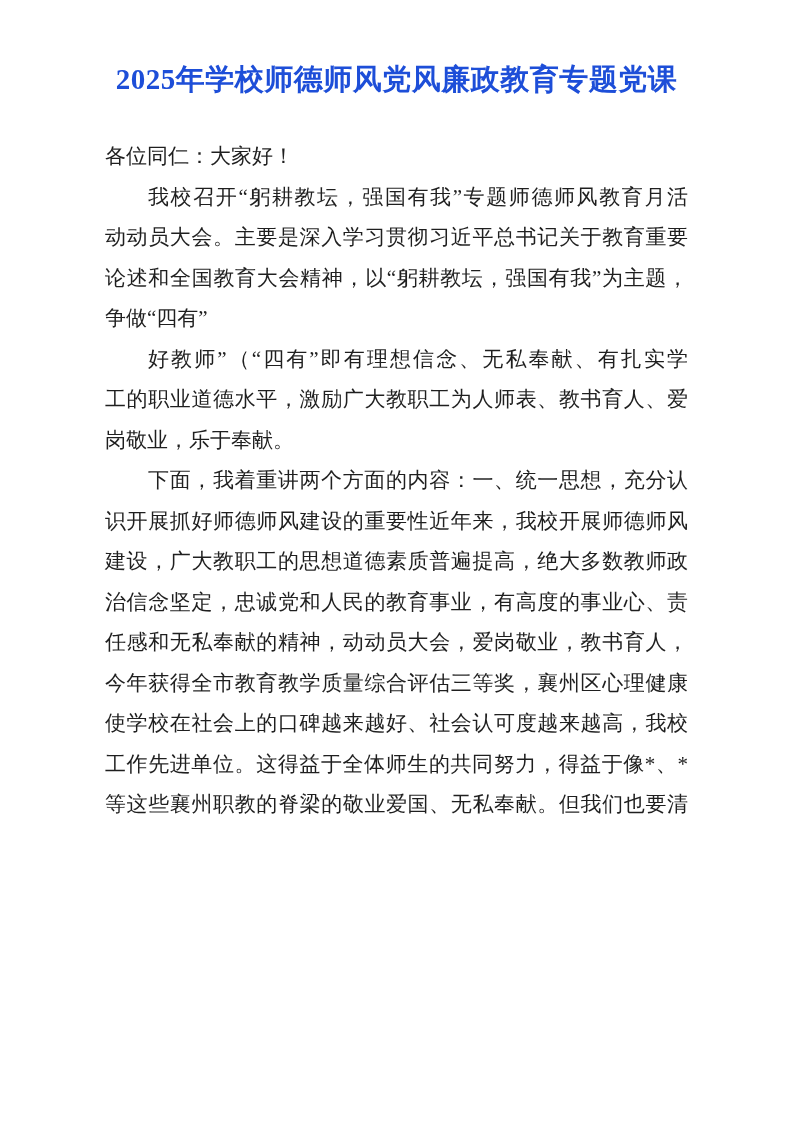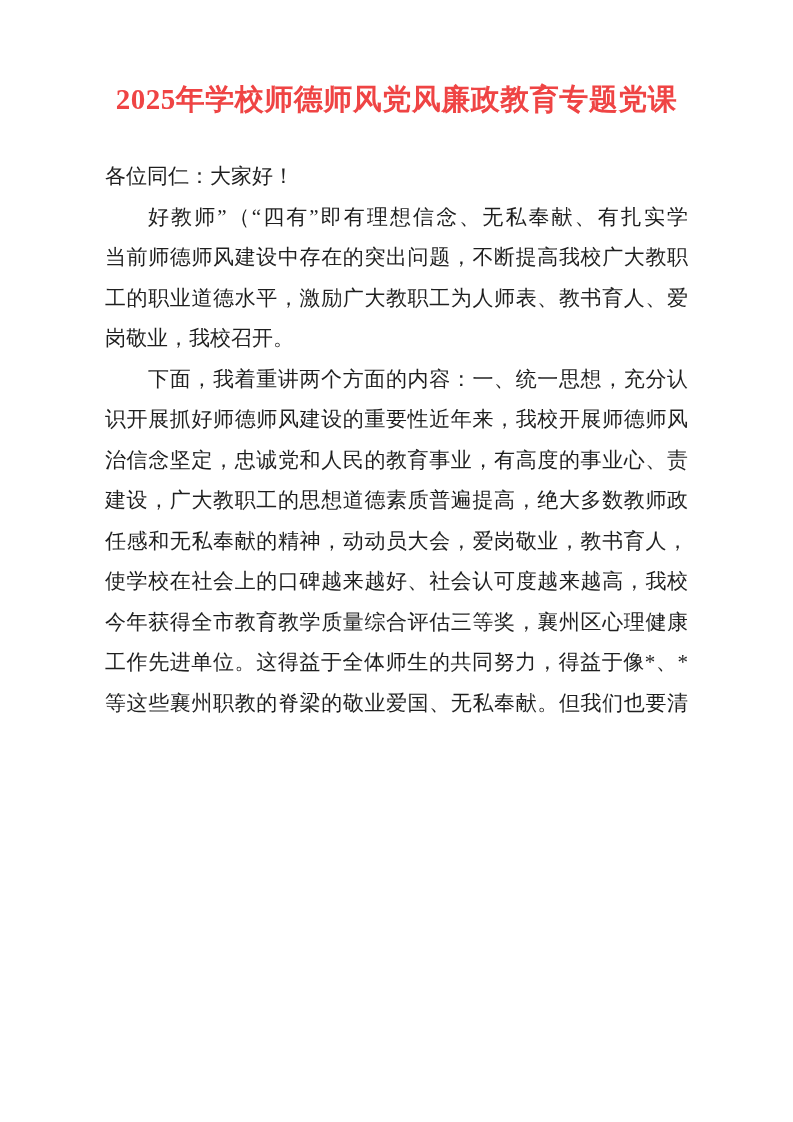--- a/index.html
+++ b/index.html
@@ -9,26 +9,26 @@
   }
   .page {
     position: relative;
     width: 793px;
     height: 1122px;
     background: #ffffff;
     overflow: hidden;
     font-family: "Liberation Serif", "DejaVu Serif", serif;
   }
   .doc-title {
-    margin: 82px 60px 0 60px;
+    margin: 62px 60px 0 60px;
     text-align: center;
     font-size: 29px;
     line-height: 34px;
     font-weight: 700;
-    color: #ef4444;
+    color: #1d4ed8;
     letter-spacing: 0.5px;
   }
   .doc-body {
     margin: 40px 105px 0 105px;
     font-size: 21px;
     line-height: 40.5px;
     color: #1f1f1f;
     font-weight: 400;
   }
   .para {
@@ -55,34 +55,39 @@
 <div class="page">
 
   <h1 class="doc-title">2025年学校师德师风党风廉政教育专题党课</h1>
 
   <div class="doc-body">
 
     <p class="para">
       <span class="line">各位同仁：大家好！</span>
     </p>
 
+    <p class="para">
+      <span class="line just indent">我校召开“躬耕教坛，强国有我”专题师德师风教育月活</span>
+      <span class="line just">动动员大会。主要是深入学习贯彻习近平总书记关于教育重要</span>
+      <span class="line just">论述和全国教育大会精神，以“躬耕教坛，强国有我”为主题，</span>
+      <span class="line">争做“四有”</span>
+    </p>
 
     <p class="para">
       <span class="line just indent">好教师”（“四有”即有理想信念、无私奉献、有扎实学</span>
-      <span class="line just">当前师德师风建设中存在的突出问题，不断提高我校广大教职</span>
       <span class="line just">工的职业道德水平，激励广大教职工为人师表、教书育人、爱</span>
-      <span class="line">岗敬业，我校召开。</span>
+      <span class="line">岗敬业，乐于奉献。</span>
     </p>
 
     <p class="para">
       <span class="line just indent">下面，我着重讲两个方面的内容：一、统一思想，充分认</span>
       <span class="line just">识开展抓好师德师风建设的重要性近年来，我校开展师德师风</span>
+      <span class="line just">建设，广大教职工的思想道德素质普遍提高，绝大多数教师政</span>
       <span class="line just">治信念坚定，忠诚党和人民的教育事业，有高度的事业心、责</span>
-      <span class="line just">建设，广大教职工的思想道德素质普遍提高，绝大多数教师政</span>
       <span class="line just">任感和无私奉献的精神，动动员大会，爱岗敬业，教书育人，</span>
+      <span class="line just">今年获得全市教育教学质量综合评估三等奖，襄州区心理健康</span>
       <span class="line just">使学校在社会上的口碑越来越好、社会认可度越来越高，我校</span>
-      <span class="line just">今年获得全市教育教学质量综合评估三等奖，襄州区心理健康</span>
       <span class="line just">工作先进单位。这得益于全体师生的共同努力，得益于像*、*</span>
       <span class="line just">等这些襄州职教的脊梁的敬业爱国、无私奉献。但我们也要清</span>
     </p>
 
   </div>
 </div>
 
 </body></html>

